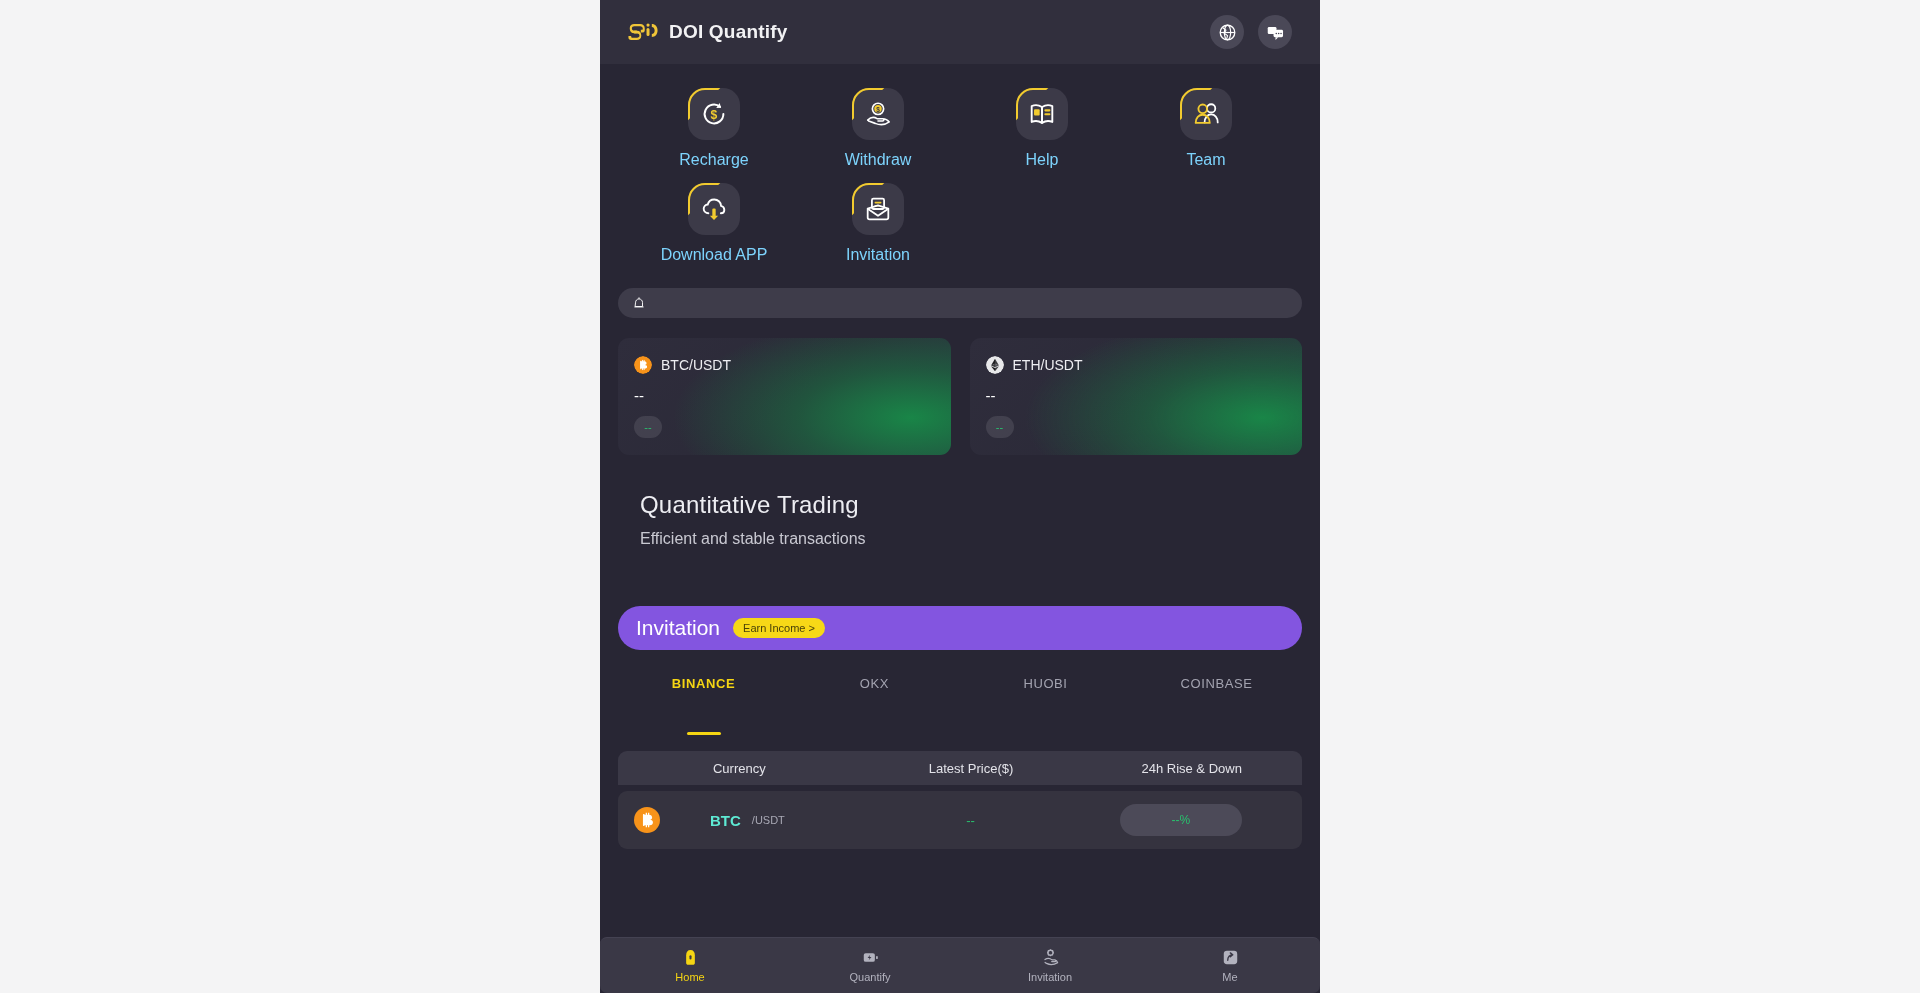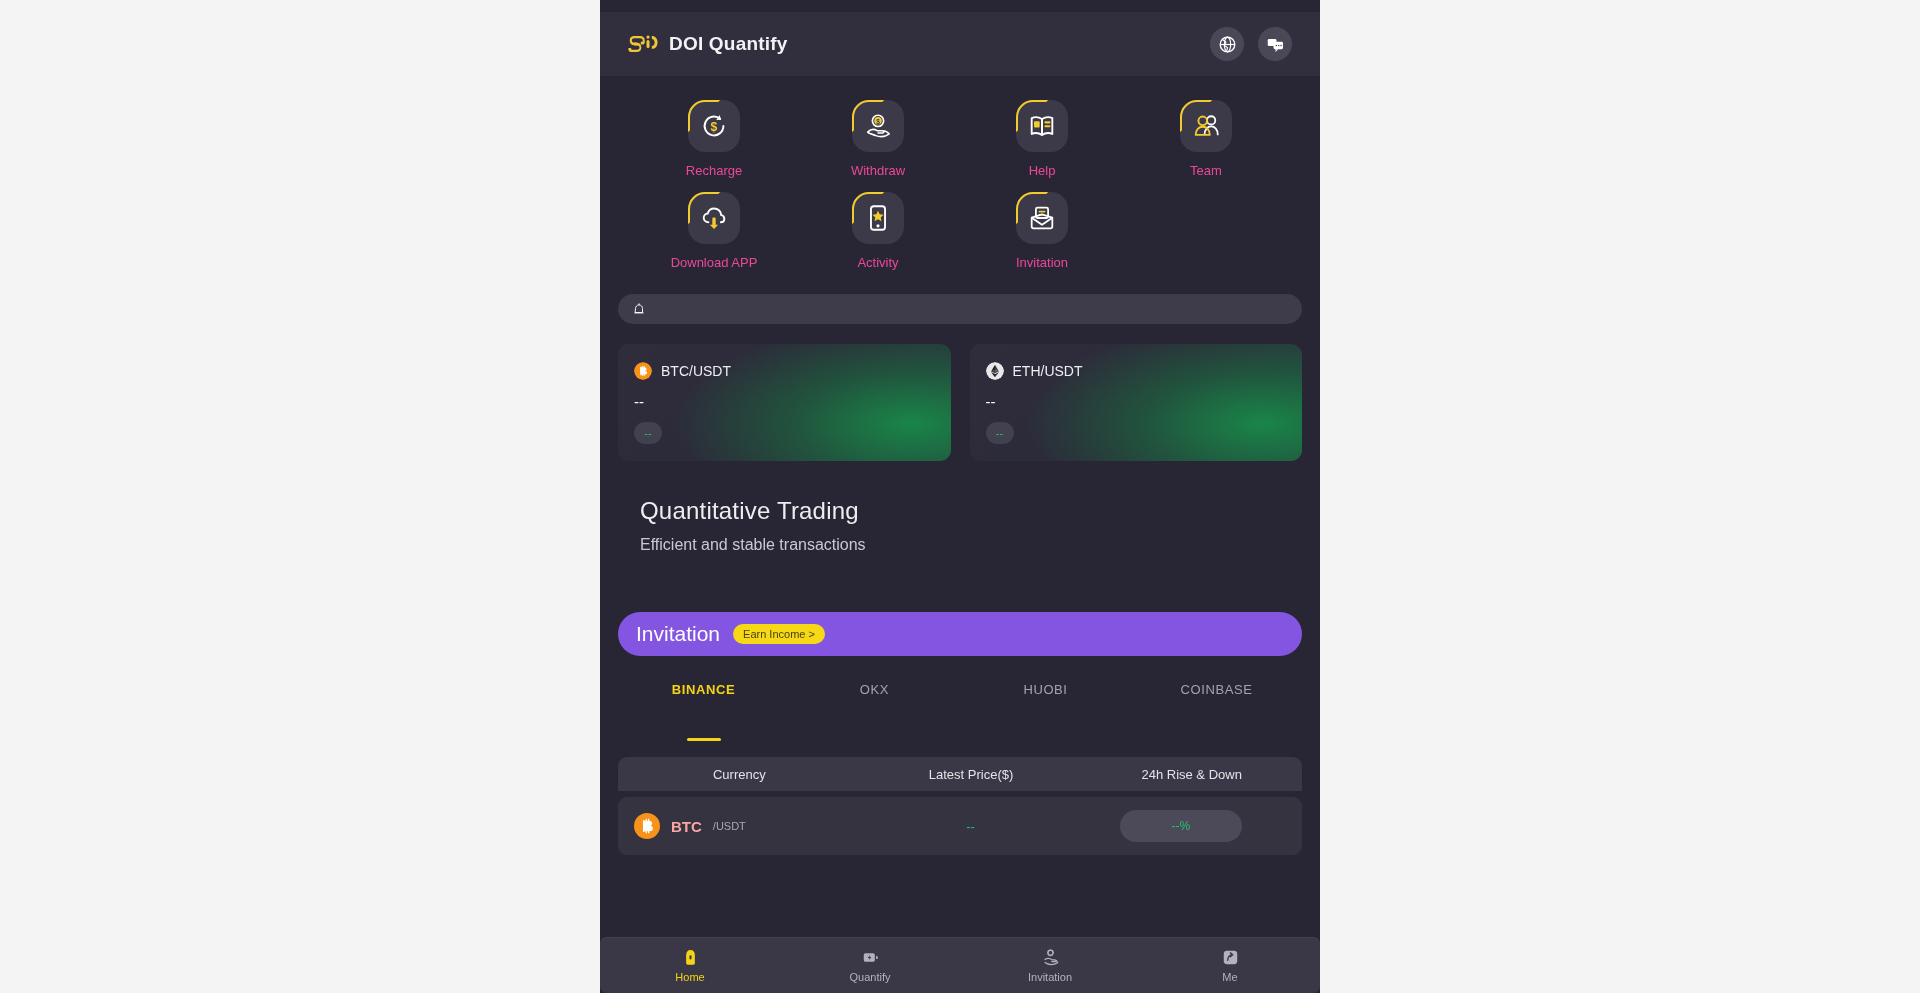--- a/index.html
+++ b/index.html
@@ -21,21 +21,20 @@
     display: flex; flex-direction: column;
     overflow: hidden;
   }
 
   
   .app-header {
     height: 64px; flex: 0 0 64px;
     background: #312f3d;
     display: flex; align-items: center;
     padding: 0 28px;
-    margin-top: 12px;
   }
   .brand { display: flex; align-items: center; gap: 11px; }
   .brand-logo { width: 30px; height: 18px; display: block; }
   .brand-name { color: #f2f2f4; font-size: 19px; font-weight: bold; letter-spacing: .2px; }
   .header-actions { margin-left: auto; display: flex; align-items: center; gap: 14px; }
   .circle-btn {
     width: 34px; height: 34px; border-radius: 50%;
     background: #4a4857;
     display: flex; align-items: center; justify-content: center;
     cursor: pointer;
@@ -72,21 +71,21 @@
     content: "";
     position: absolute; inset: 0;
     border-radius: 17px;
     border: 2px solid #f2cb2f;
     clip-path: polygon(0 0, 62% 0, 0 62%);
     pointer-events: none;
   }
   .tile svg { width: 30px; height: 30px; display: block; }
   .quick-label {
     margin-top: 11px;
-    font-size: 13px; color: #ec4899;
+    font-size: 16px; color: #7dd3fc;
     white-space: nowrap;
   }
 
   
   .notice-bar {
     margin: 20px 0 0 0;
     height: 30px;
     background: #3e3c4a;
     border-radius: 15px;
     display: flex; align-items: center;
@@ -179,21 +178,21 @@
     margin-top: 6px;
     height: 58px;
     border-radius: 9px;
     background: #35333f;
     display: grid; grid-template-columns: 1.1fr 1fr 1fr;
     align-items: center;
     padding: 0 16px;
     cursor: pointer;
   }
   .mr-coin { display: flex; align-items: center; gap: 11px; }
-  .mr-sym { font-size: 15px; color: #fca5a5; font-weight: bold; }
+  .mr-sym { font-size: 15px; color: #5eead4; font-weight: bold; margin-left: 39px; }
   .mr-quote { font-size: 11px; color: #a8a8b4; }
   .mr-price { font-size: 13px; color: #29c16e; text-align: center; }
   .mr-chg-wrap { display: flex; justify-content: center; }
   .mr-chg {
     width: 122px; height: 32px; border-radius: 16px;
     background: #4c4a58;
     display: flex; align-items: center; justify-content: center;
     font-size: 12px; color: #29c16e;
   }
 
@@ -310,30 +309,20 @@
           <div class="tile">
             <svg viewBox="0 0 32 32">
               <path d="M10 20.5 C7.2 20.5 5 18.4 5 15.8 C5 13.4 6.9 11.4 9.3 11.2 C10.1 8 13 5.8 16.3 5.8 C20.2 5.8 23.3 8.8 23.5 12.6 C25.6 13.1 27 14.9 27 17 C27 19 25.4 20.5 23.3 20.5" fill="none" stroke="#ffffff" stroke-width="2" stroke-linecap="round"></path>
               <rect x="14.2" y="15.5" width="3.6" height="9.5" rx="1.2" fill="#f2cb2f"></rect>
               <path d="M11.6 23.2 L16 27.8 L20.4 23.2 Z" fill="#f2cb2f"></path>
             </svg>
           </div>
           <span class="quick-label">Download APP</span>
         </div>
 
-        <div class="quick-item">
-          <div class="tile">
-            <svg viewBox="0 0 32 32">
-              <rect x="8.5" y="3.5" width="15" height="25" rx="3" fill="none" stroke="#ffffff" stroke-width="2"></rect>
-              <path d="M16 8.2 L17.8 12 L21.9 12.5 L18.9 15.4 L19.7 19.4 L16 17.4 L12.3 19.4 L13.1 15.4 L10.1 12.5 L14.2 12 Z" fill="#f2cb2f"></path>
-              <circle cx="16" cy="24.3" r="1.7" fill="#ffffff"></circle>
-            </svg>
-          </div>
-          <span class="quick-label">Activity</span>
-        </div>
 
 
         <div class="quick-item">
           <div class="tile">
             <svg viewBox="0 0 32 32">
               <rect x="9.5" y="5" width="13" height="11" rx="1.6" fill="none" stroke="#ffffff" stroke-width="1.9"></rect>
               <rect x="12.3" y="8.2" width="7.4" height="1.8" rx=".9" fill="#f2cb2f"></rect>
               <rect x="12.3" y="11.6" width="5" height="1.8" rx=".9" fill="#f2cb2f"></rect>
               <path d="M5 15.5 L16 12.2 L27 15.5 L27 25 C27 26.2 26.1 27 25 27 L7 27 C5.9 27 5 26.2 5 25 Z" fill="none" stroke="#ffffff" stroke-width="1.9" stroke-linejoin="round"></path>
               <path d="M5 15.8 L16 23.2 L27 15.8" fill="none" stroke="#ffffff" stroke-width="1.9" stroke-linejoin="round"></path>

